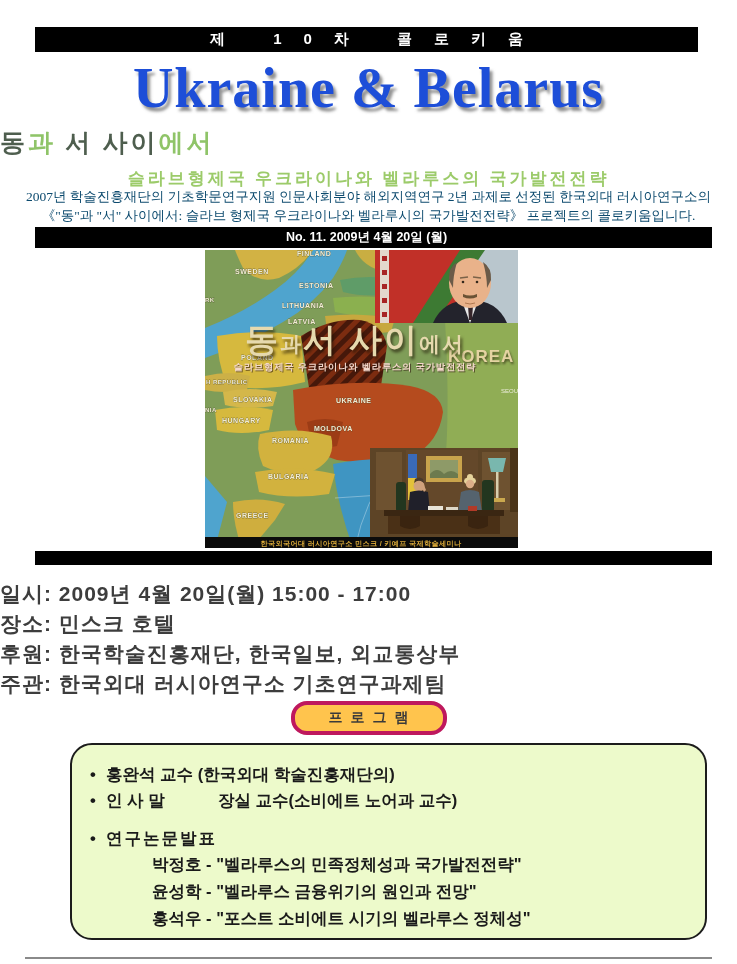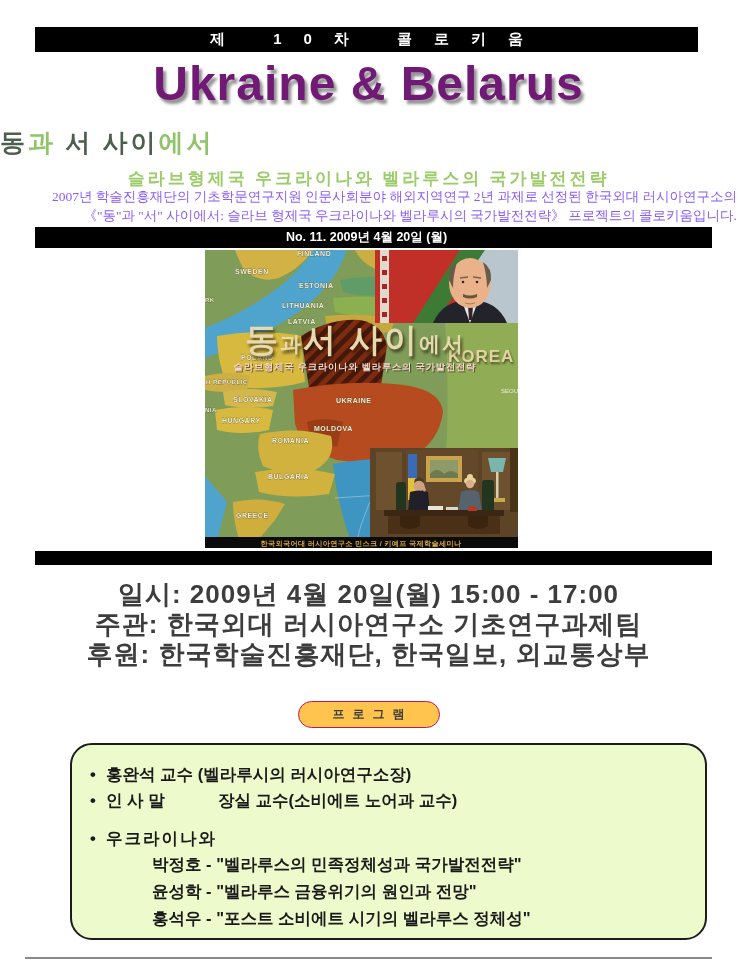--- a/index.html
+++ b/index.html
@@ -4,33 +4,33 @@
 <style>
   html,body{margin:0;padding:0;background:#ffffff;}
   .page{position:relative;width:737px;height:964px;background:#ffffff;overflow:hidden;
         font-family:"Liberation Sans",sans-serif;padding-left:13px;}
 
   .bar{position:absolute;background:#000;color:#fff;box-sizing:border-box;}
   .top-bar{left:35px;top:27px;width:663px;height:25px;display:flex;align-items:center;justify-content:center;}
   .top-bar span{font-size:15px;font-weight:bold;letter-spacing:22px;padding-left:22px;white-space:pre;}
 
   .main-title{position:absolute;top:56px;left:0;width:737px;margin:0;text-align:center;
-      font-family:Liberation Sans, sans-serif;font-size:48px;font-weight:bold;color:#701a75;
+      font-family:Liberation Serif, serif;font-size:56px;font-weight:bold;color:#1d4ed8;
       letter-spacing:1px;text-shadow:3px 4px 3px rgba(110,110,110,0.75);}
 
   .sub-mixed{position:absolute;top:126px;left:0;width:605px;text-align:left;
       font-family:"Liberation Serif",serif;font-size:25px;font-weight:bold;letter-spacing:3px;}
   .sub-mixed .dark{color:#4e5e4e;}
   .sub-mixed .grn{color:#8fc468;}
 
   .sub-green{position:absolute;top:167px;left:0;width:737px;text-align:center;
       font-family:"Liberation Serif",serif;font-size:17px;font-weight:bold;color:#9ccb6a;letter-spacing:3px;}
 
-  .intro{position:absolute;top:188px;left:0;width:737px;text-align:right;
-      font-family:"Liberation Serif",serif;font-size:13.5px;color:#8b5cf6;line-height:18.5px;}
+  .intro{position:absolute;top:188px;left:0;width:737px;text-align:center;
+      font-family:"Liberation Serif",serif;font-size:13.5px;color:#0c4a6e;line-height:18.5px;}
 
   .date-bar{left:35px;top:227px;width:677px;height:21px;display:flex;align-items:center;
       justify-content:center;padding-right:14px;}
   .date-bar span{font-size:12.5px;font-weight:bold;}
 
   .cover{position:absolute;left:205px;top:250px;width:313px;height:298px;}
   .cover svg{display:block;}
   .map-label{font-size:7px;font-weight:bold;fill:#f2ecd4;letter-spacing:0.5px;
       paint-order:stroke;stroke:#4a4a2e;stroke-width:0.45px;}
   .map-label.small{font-size:6px;}
@@ -40,26 +40,26 @@
   .cover-title .sm{font-size:21px;}
   .cover-sub{font-size:9.3px;font-weight:bold;fill:#f3d7cb;letter-spacing:0.8px;
       filter:drop-shadow(1px 1px 0.5px rgba(40,20,10,0.6));}
   .korea{font-size:17px;font-weight:bold;fill:#e4d3a2;letter-spacing:1px;
       filter:drop-shadow(1.5px 2px 1px rgba(30,20,5,0.6));}
   .seoul{font-size:6px;fill:#eeeedd;}
   .caption-text{font-size:7.2px;font-weight:bold;fill:#d8a838;letter-spacing:0.3px;}
 
   .divider-bar{position:absolute;left:35px;top:551px;width:677px;height:14px;background:#000;}
 
-  .details{position:absolute;top:579px;left:0;width:737px;text-align:center;
-      font-size:26px;font-weight:bold;color:#3d3d3d;line-height:30px;letter-spacing:1px;}
+  .details{position:absolute;top:579px;left:0;width:737px;
+      font-size:21px;font-weight:bold;color:#3d3d3d;line-height:30px;letter-spacing:1px;}
 
   .badge-wrap{position:absolute;top:701px;left:0;width:737px;display:flex;justify-content:center;}
-  .badge{background:#ffc44d;border:1px solid #be185d;border-radius:16px;
-      padding:4px 26px 4px 34px;font-size:12px;font-weight:bold;color:#3a3a3a;letter-spacing:8px;white-space:pre;}
+  .badge{background:#ffc44d;border:4px solid #be185d;border-radius:16px;
+      padding:4px 26px 4px 34px;font-size:14px;font-weight:bold;color:#3a3a3a;letter-spacing:8px;white-space:pre;}
 
   .program-box{position:absolute;left:70px;top:743px;width:637px;height:197px;box-sizing:border-box;
       background:#edfacb;border:2px solid #1c1c1c;border-radius:22px;
       padding:16px 20px 0 18px;font-size:16.5px;font-weight:bold;color:#1a1a1a;}
   .prog-row{display:flex;line-height:26px;}
   .prog-row .bullet{width:16px;}
   .prog-row .role{white-space:pre;width:112px;}
   .section-row{margin-top:12px;}
   .section-row .section-title{letter-spacing:2px;}
   .pres{margin-left:62px;line-height:27px;white-space:pre;}
@@ -206,41 +206,42 @@
         <rect y="287" width="313" height="11" fill="#0b0b0b"></rect>
         <text class="caption-text" x="156" y="295.5" text-anchor="middle">한국외국어대 러시아연구소 민스크 / 키예프 국제학술세미나</text>
       </g>
     </svg>
   </div>
 
   <div class="divider-bar"></div>
 
   <div class="details">
     <div>일시: 2009년 4월 20일(월) 15:00 - 17:00</div>
+    <div>장소: 민스크 호텔</div>
+    <div>후원: 한국학술진흥재단, 한국일보, 외교통상부</div>
     <div>주관: 한국외대 러시아연구소 기초연구과제팀</div>
-    <div>후원: 한국학술진흥재단, 한국일보, 외교통상부</div>
   </div>
 
   <div class="badge-wrap">
     <div class="badge">프로그램</div>
   </div>
 
   <div class="program-box">
     <div class="prog-row">
       <span class="bullet">•</span>
-      <span class="desc">홍완석 교수 (벨라루시의 러시아연구소장)</span>
+      <span class="desc">홍완석 교수 (한국외대 학술진흥재단의)</span>
     </div>
     <div class="prog-row">
       <span class="bullet">•</span>
       <span class="role">인 사 말</span>
       <span class="desc">장실 교수(소비에트 노어과 교수)</span>
     </div>
     <div class="prog-row section-row">
       <span class="bullet">•</span>
-      <span class="section-title">우크라이나와</span>
+      <span class="section-title">연구논문발표</span>
     </div>
     <div class="pres">박정호 - "벨라루스의 민족정체성과 국가발전전략"</div>
     <div class="pres">윤성학 - "벨라루스 금융위기의 원인과 전망"</div>
     <div class="pres">홍석우 - "포스트 소비에트 시기의 벨라루스 정체성"</div>
   </div>
 
   <div class="bottom-line"></div>
 
 </div>
 

